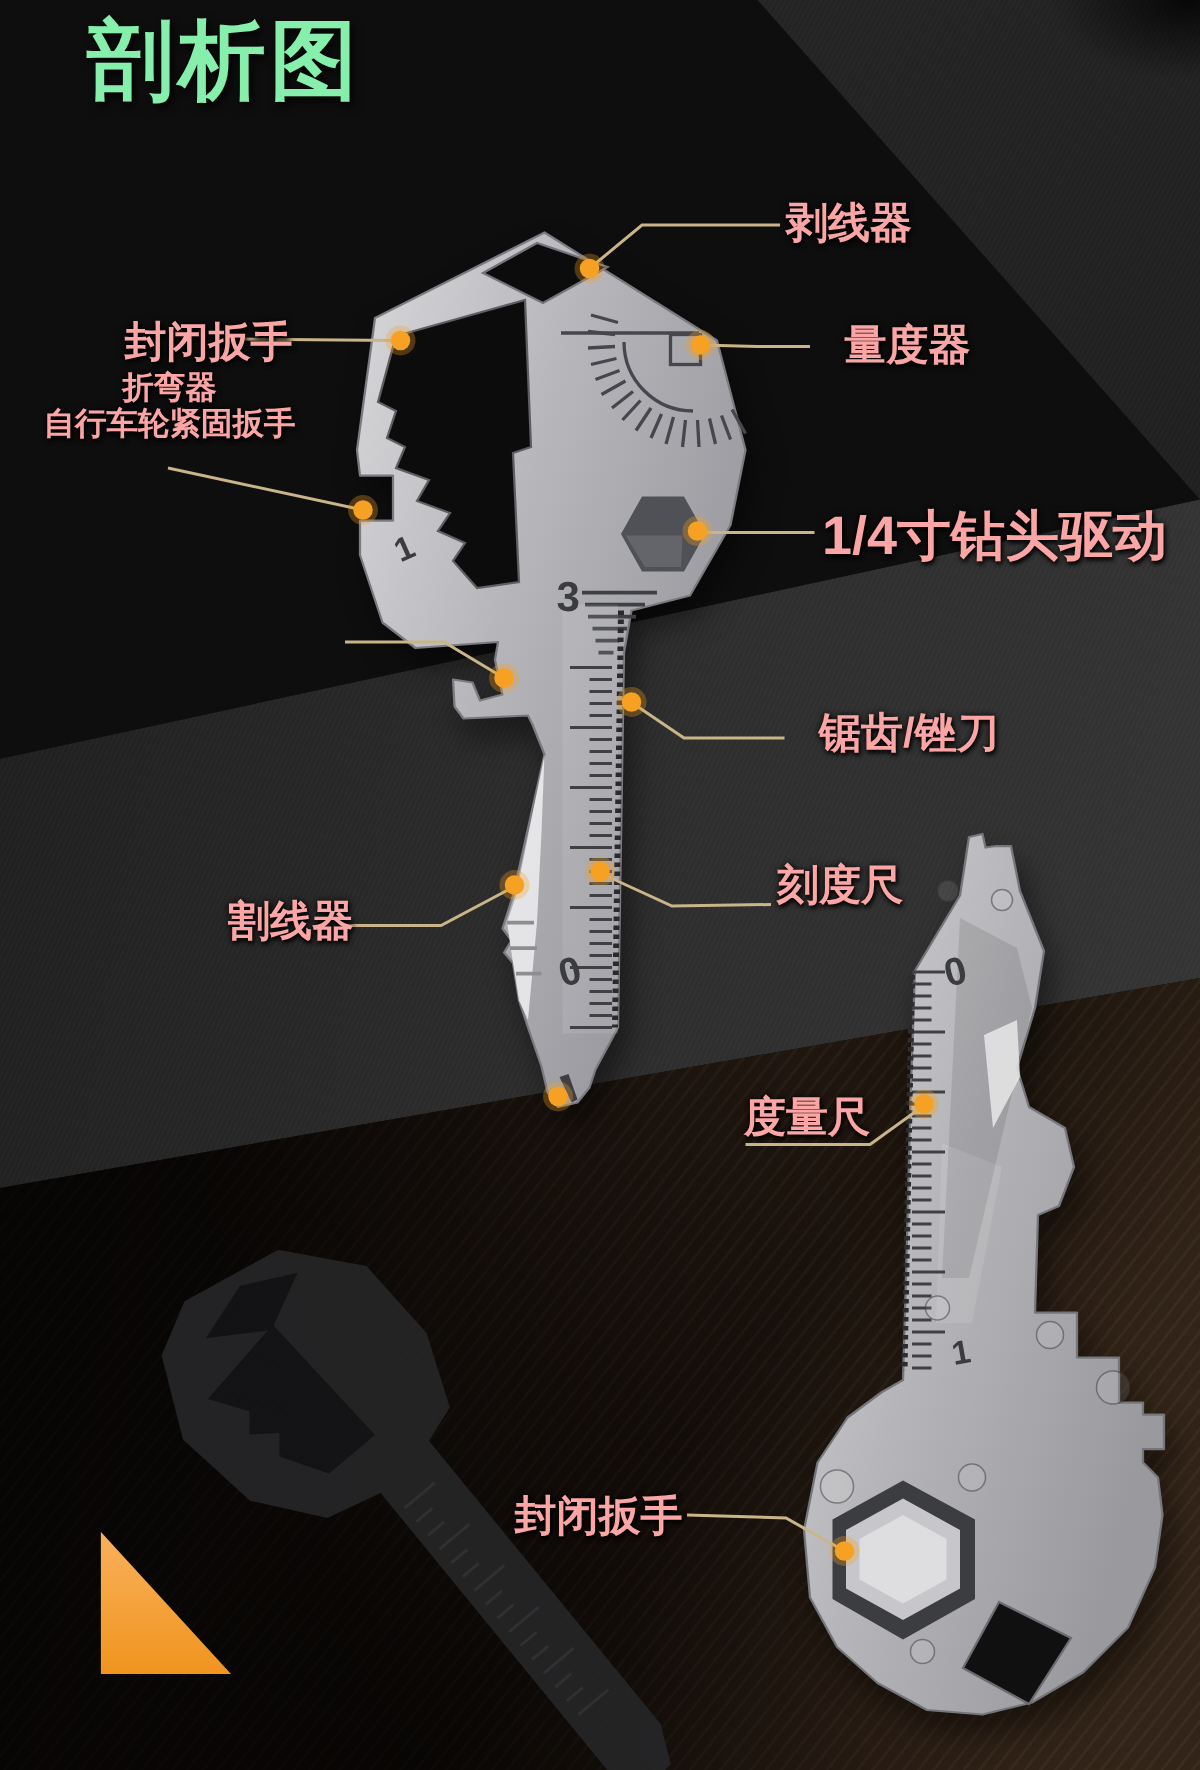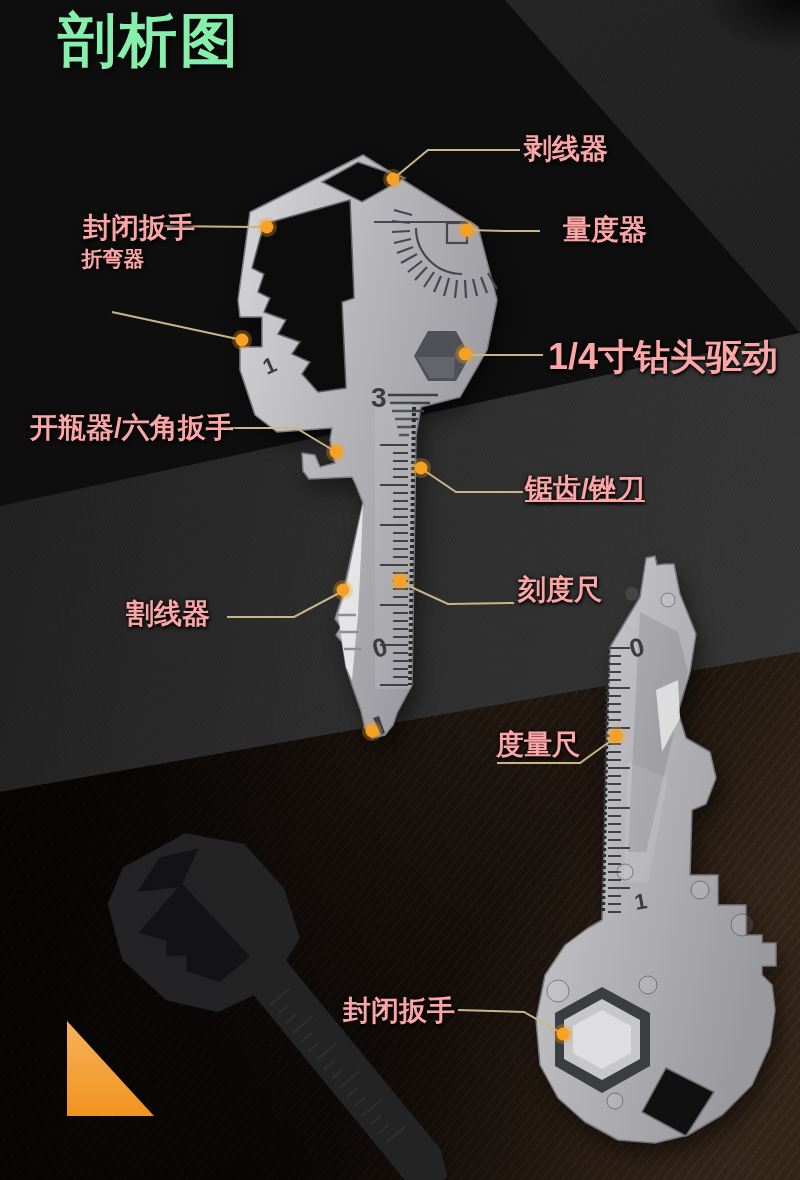--- a/index.html
+++ b/index.html
@@ -201,26 +201,26 @@
         <circle cx="616" cy="736" r="6.5"></circle>
         <circle cx="563" cy="1034" r="6.5"></circle>
       </g>
     </g>
   </svg>
 
   <div class="label" style="left:524px;top:133px;">剥线器</div>
   <div class="label" style="left:83px;top:212px;">封闭扳手</div>
   <div class="label center" style="left:6px;top:247px;width:214px;font-size:21px;">
     <span>折弯器</span><br>
+    <span>自行车轮紧固扳手</span>
   </div>
-  <div class="label" style="left:30px;top:412px;">开瓶器/六角扳手</div>
   <div class="label" style="left:520px;top:214px;margin-left:43px;">量度器</div>
   <div class="label" style="left:548px;top:337px;font-size:36px;">1/4寸钻头驱动</div>
-  <div class="label" style="left:525px;top:473px;text-decoration:underline;">锯齿/锉刀</div>
-  <div class="label" style="left:126px;top:598px;">割线器</div>
+  <div class="label" style="left:546px;top:473px;">锯齿/锉刀</div>
+  <div class="label" style="left:152px;top:598px;">割线器</div>
   <div class="label" style="left:518px;top:574px;">刻度尺</div>
   <div class="label" style="left:496px;top:729px;text-align:right;">度量尺</div>
   <div class="label" style="left:343px;top:995px;">封闭扳手</div>
 
   <div class="page-title">剖析图</div>
 
   <div class="orange-triangle"></div>
 
 </div>
 

